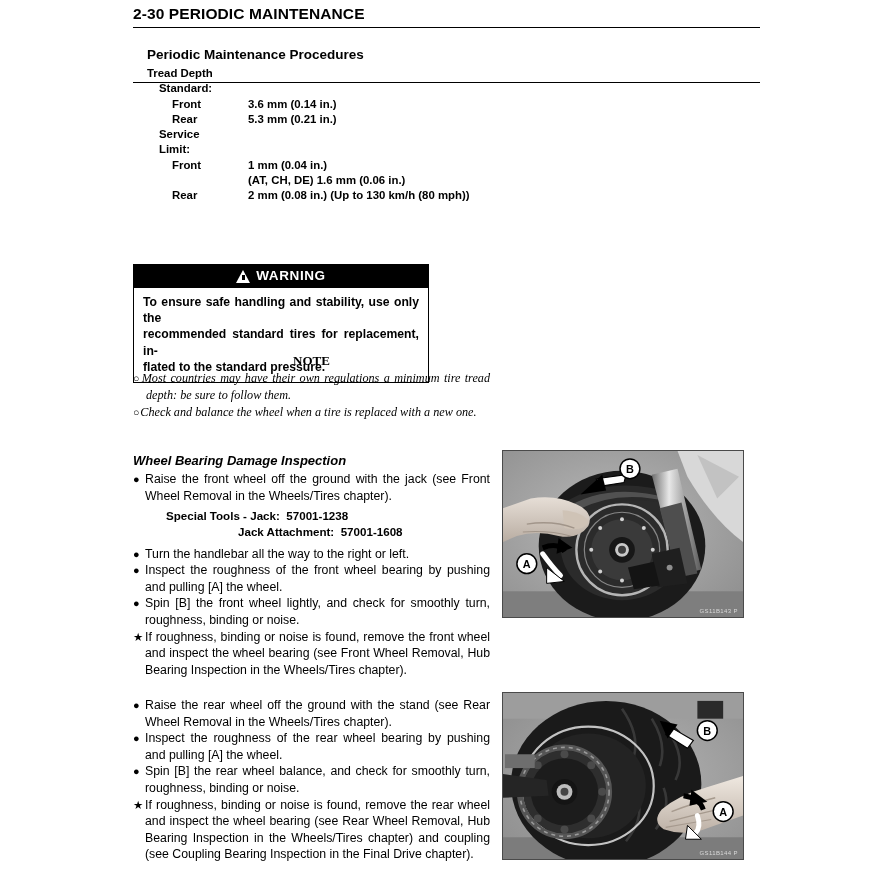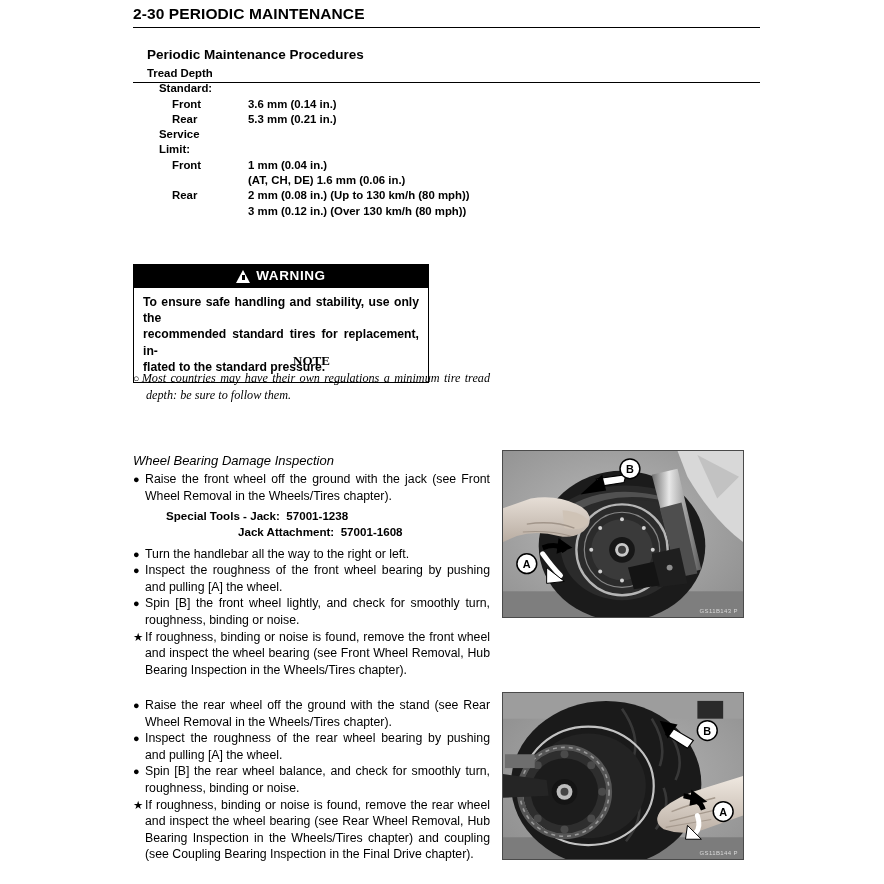--- a/index.html
+++ b/index.html
@@ -168,21 +168,21 @@
   .proc {
     position: absolute;
     left: 133px;
     width: 357px;
   }
   #proc-front { top: 452px; }
   #proc-rear  { top: 697px; }
 
   .proc-title {
     font-size: 13px;
-    font-weight: normal;
+    font-weight: bold;
     font-style: italic;
     line-height: 18px;
     padding-bottom: 1px;
   }
   .step {
     font-size: 12.3px;
     line-height: 16.6px;
     padding-left: 12px;
     text-indent: -12px;
     text-align: justify;
@@ -262,42 +262,41 @@
       <span class="val">1 mm (0.04 in.)</span>
     </div>
     <div class="spec-row cont">
       <span class="lbl">Front</span>
       <span class="val">(AT, CH, DE) 1.6 mm (0.06 in.)</span>
     </div>
     <div class="spec-row">
       <span class="lbl">Rear</span>
       <span class="val">2 mm (0.08 in.) (Up to 130 km/h (80 mph))</span>
     </div>
-    <div class="spec-row cont">
-      <span class="lbl">Rear</span>
-      <span class="val">3 mm (0.12 in.) (Over 130 km/h (80 mph))</span>
-    </div>
   </div>
 
   <div class="warning-box">
     <div class="warning-bar">
       <span class="warn-tri"></span>
       <span>WARNING</span>
     </div>
     <div class="warning-body">
       <span>To ensure safe handling and stability, use only the</span>
       <span>recommended standard tires for replacement, in-</span>
       <span>flated to the standard pressure.</span>
     </div>
   </div>
 
   <div class="note-block">
     <div class="note-title">NOTE</div>
     <div class="note-item">
       <span class="mk">○</span><span>Most countries may have their own regulations a minimum tire tread depth: be sure to follow them.</span>
+    </div>
+    <div class="note-item">
+      <span class="mk">○</span><span>Check and balance the wheel when a tire is replaced with a new one.</span>
     </div>
   </div>
 
   <div class="proc" id="proc-front">
     <div class="proc-title">Wheel Bearing Damage Inspection</div>
 
     <div class="step">
       <span class="mk">●</span><span>Raise the front wheel off the ground with the jack (see Front Wheel Removal in the Wheels/Tires chapter).</span>
     </div>
 

